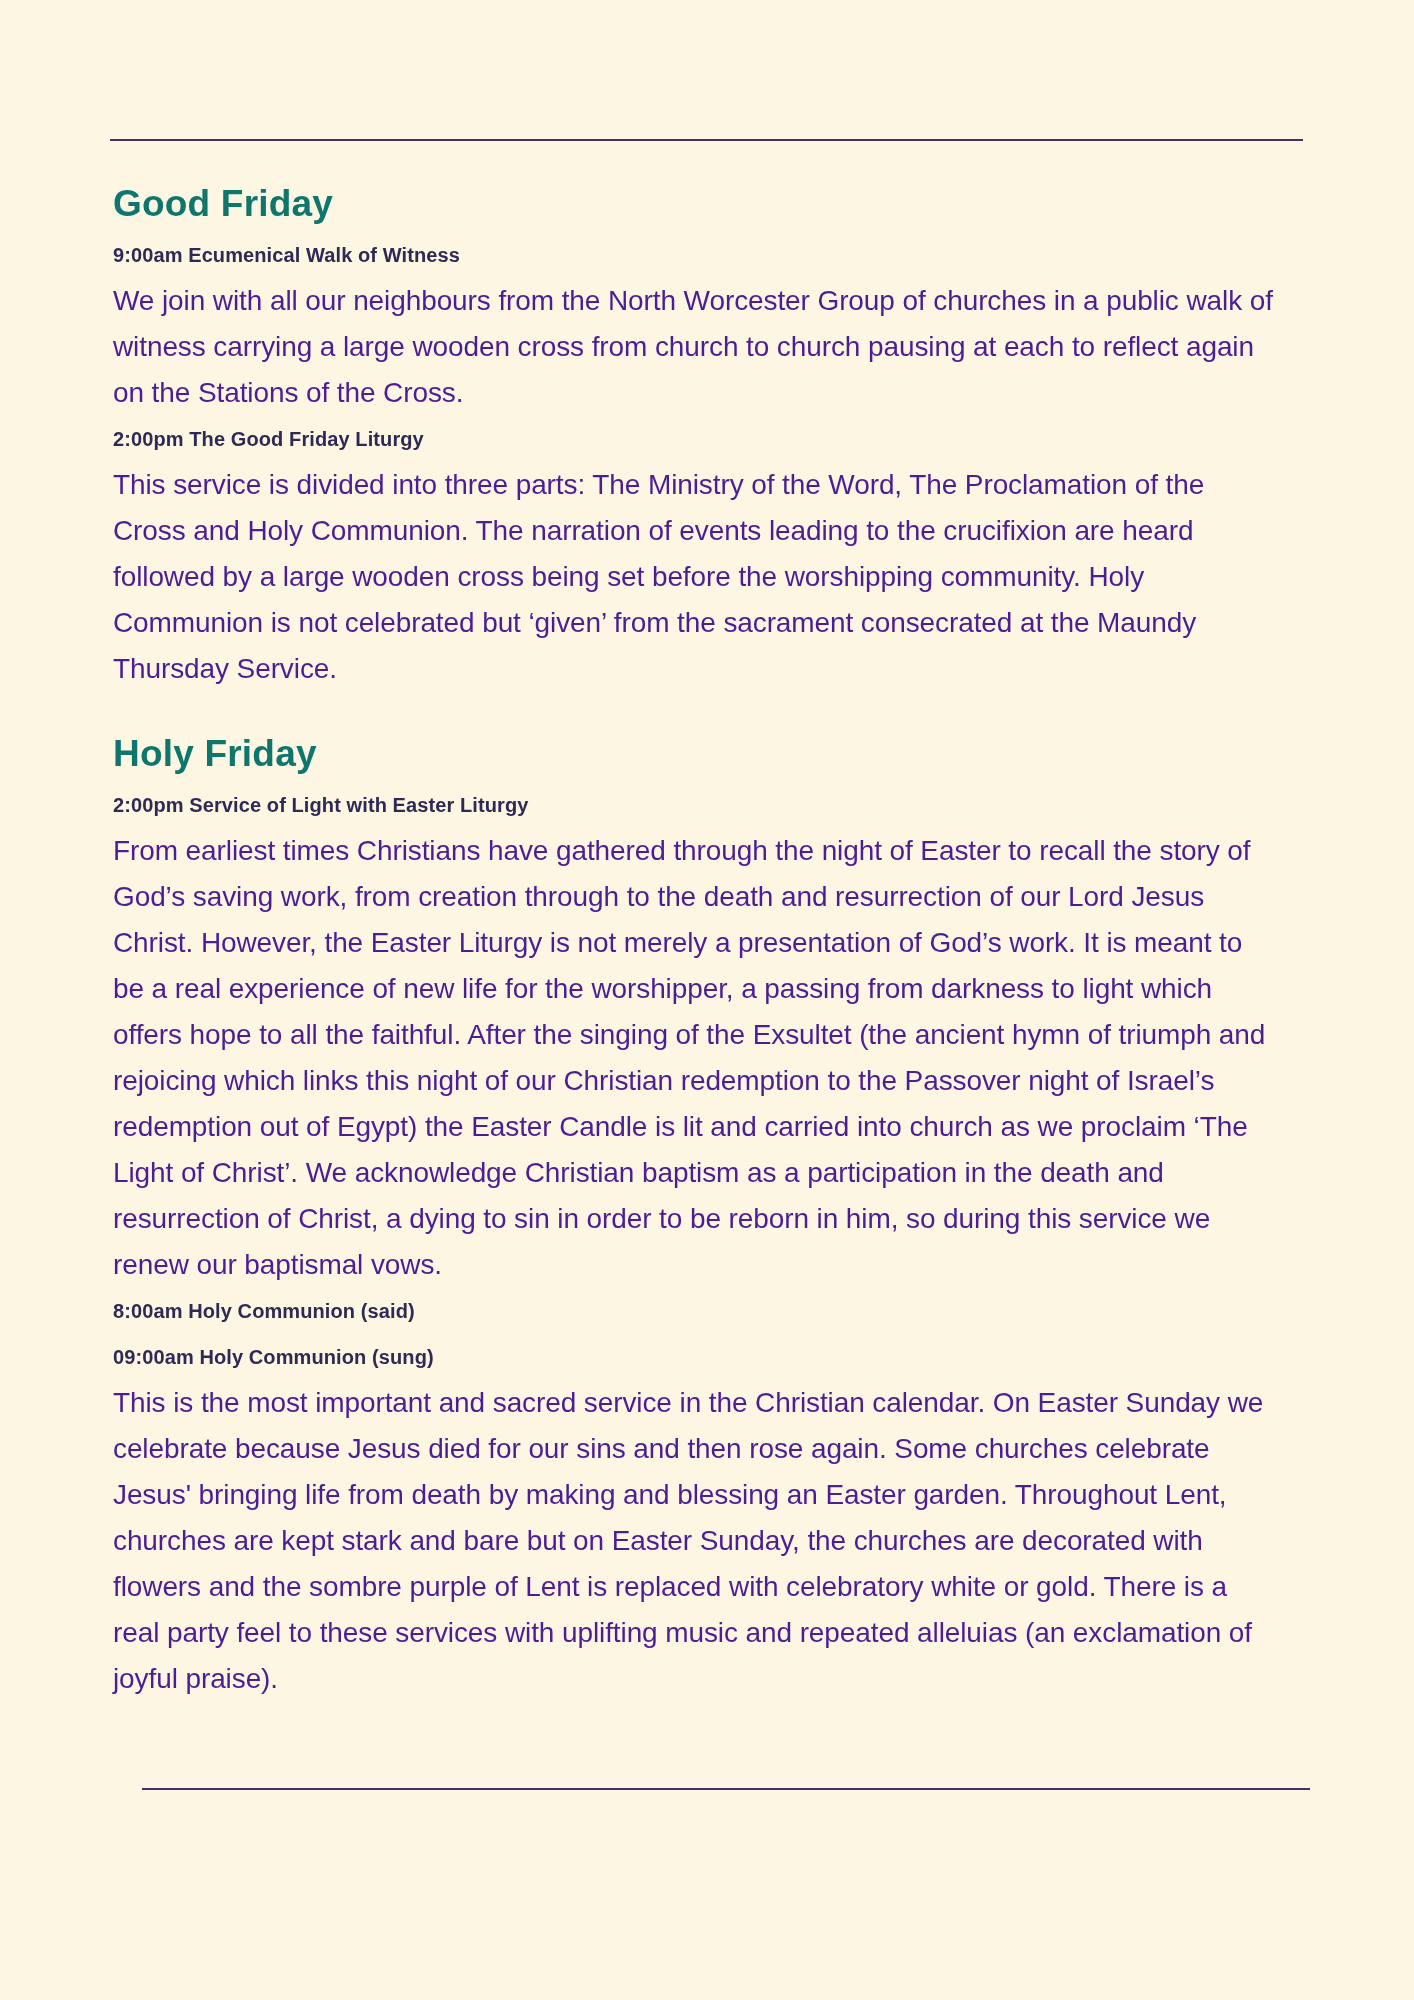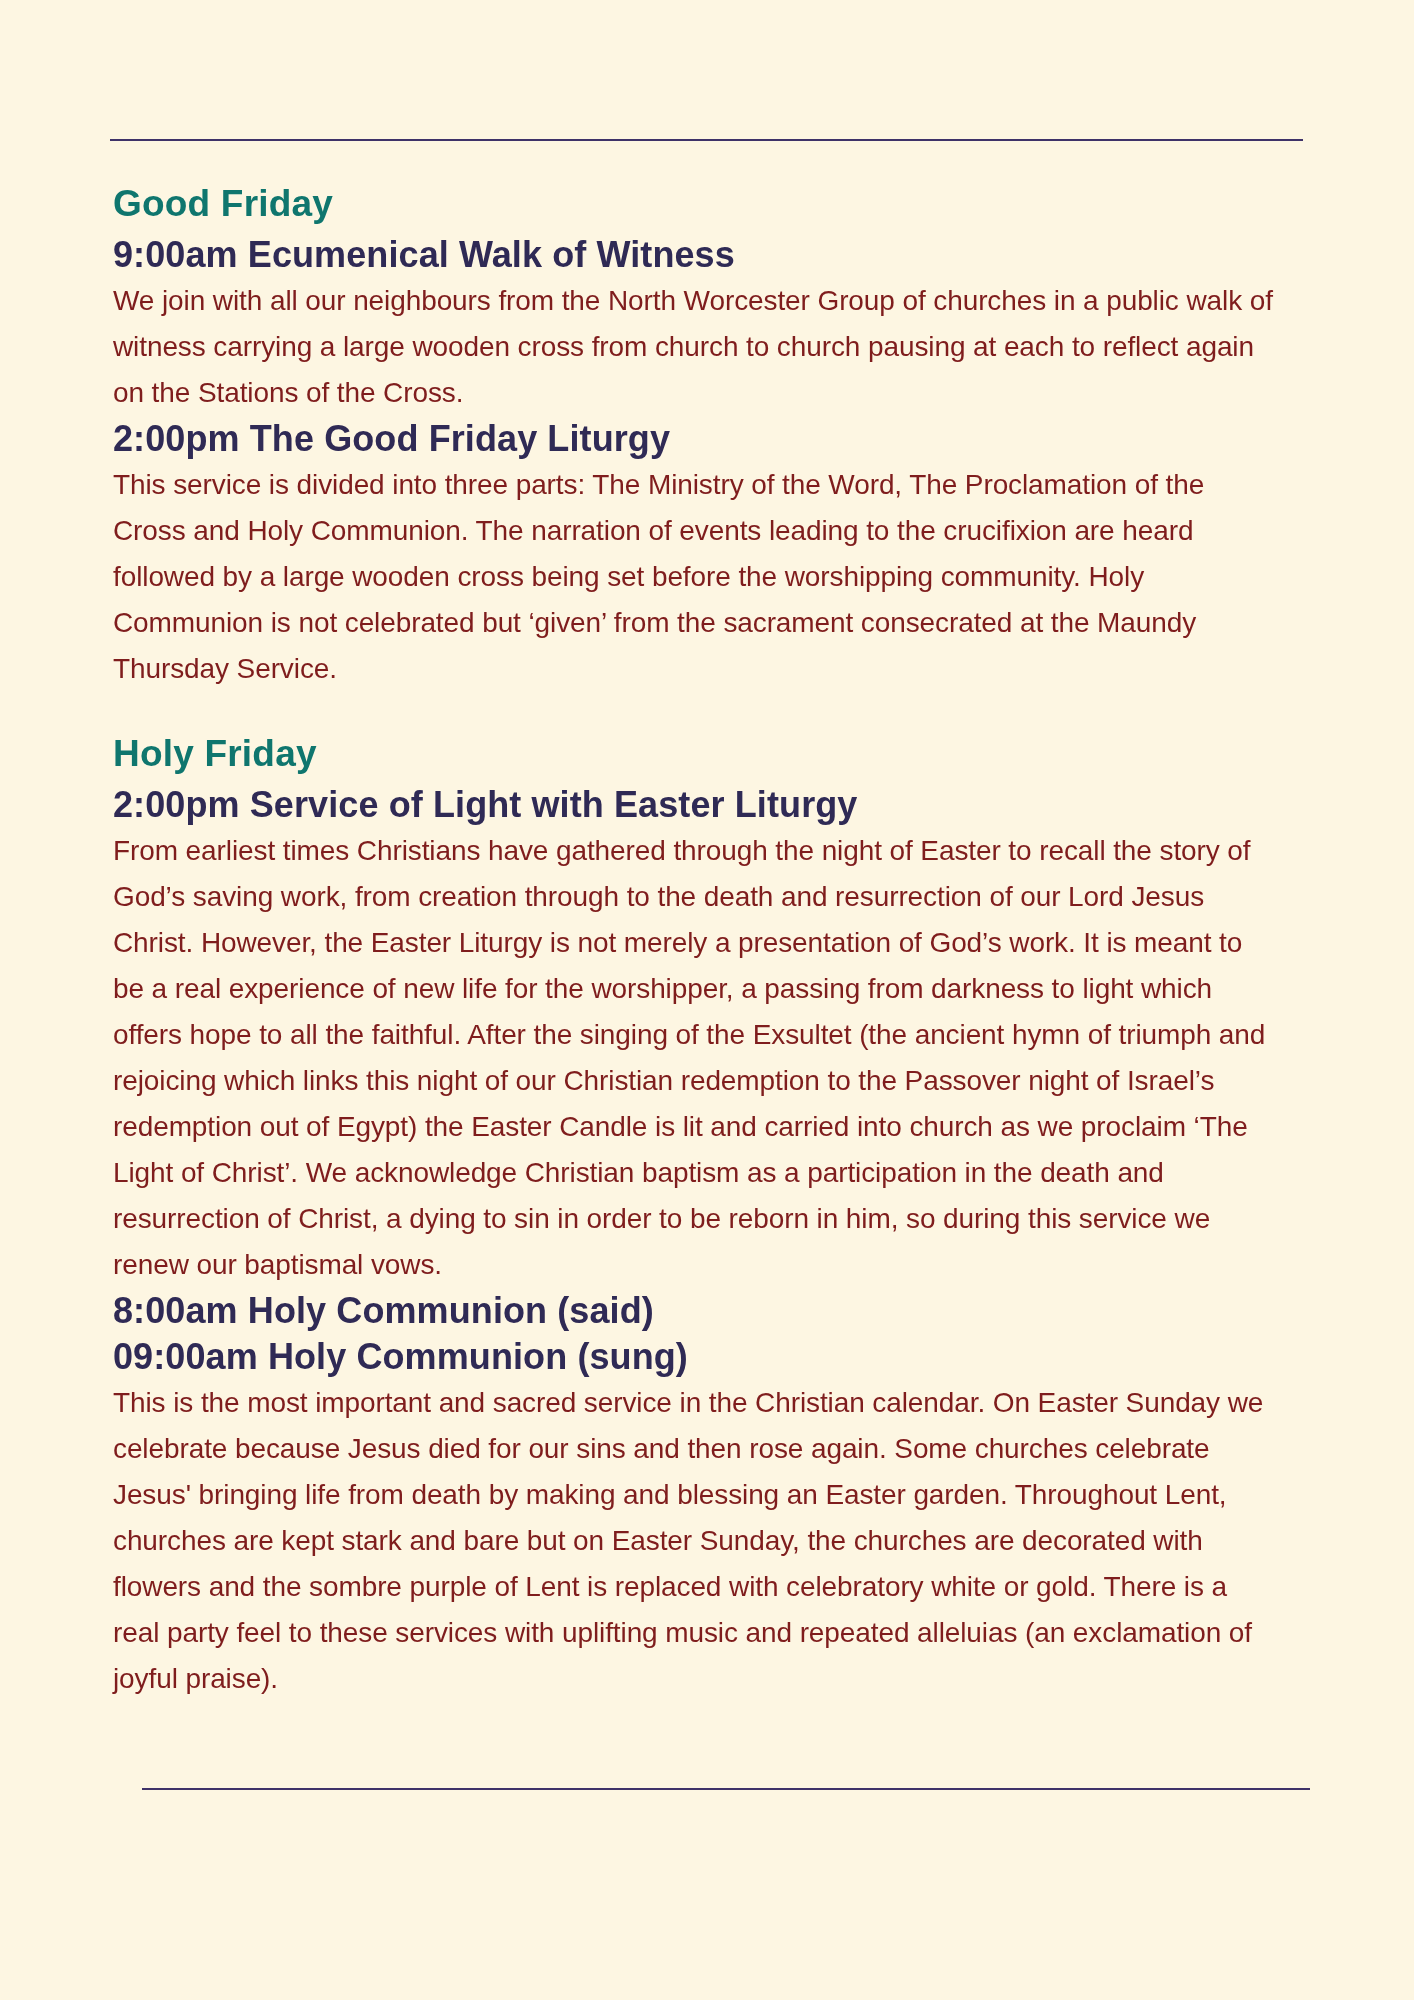--- a/index.html
+++ b/index.html
@@ -40,32 +40,32 @@
     font-weight: bold;
     line-height: 44px;
     color: #0f766e;
     margin: 40px 0 6px 0;
     letter-spacing: 0.2px;
   }
   section:first-of-type h2.section-title {
     margin-top: 41px;
   }
   h3.subheading {
-    font-size: 36px;
+    font-size: 20px;
     font-weight: bold;
     line-height: 46px;
     color: #2F2A55;
     margin: 0;
     letter-spacing: 0.1px;
   }
   p.paragraph {
     font-size: 28px;
     font-weight: normal;
     line-height: 46px;
-    color: #7f1d1d;
+    color: #4c1d95;
     margin: 0;
     letter-spacing: -0.1px;
   }
 </style>
 </head>
 <body>
 
 <div class="page">
 
   <div class="rule rule-top"></div>

